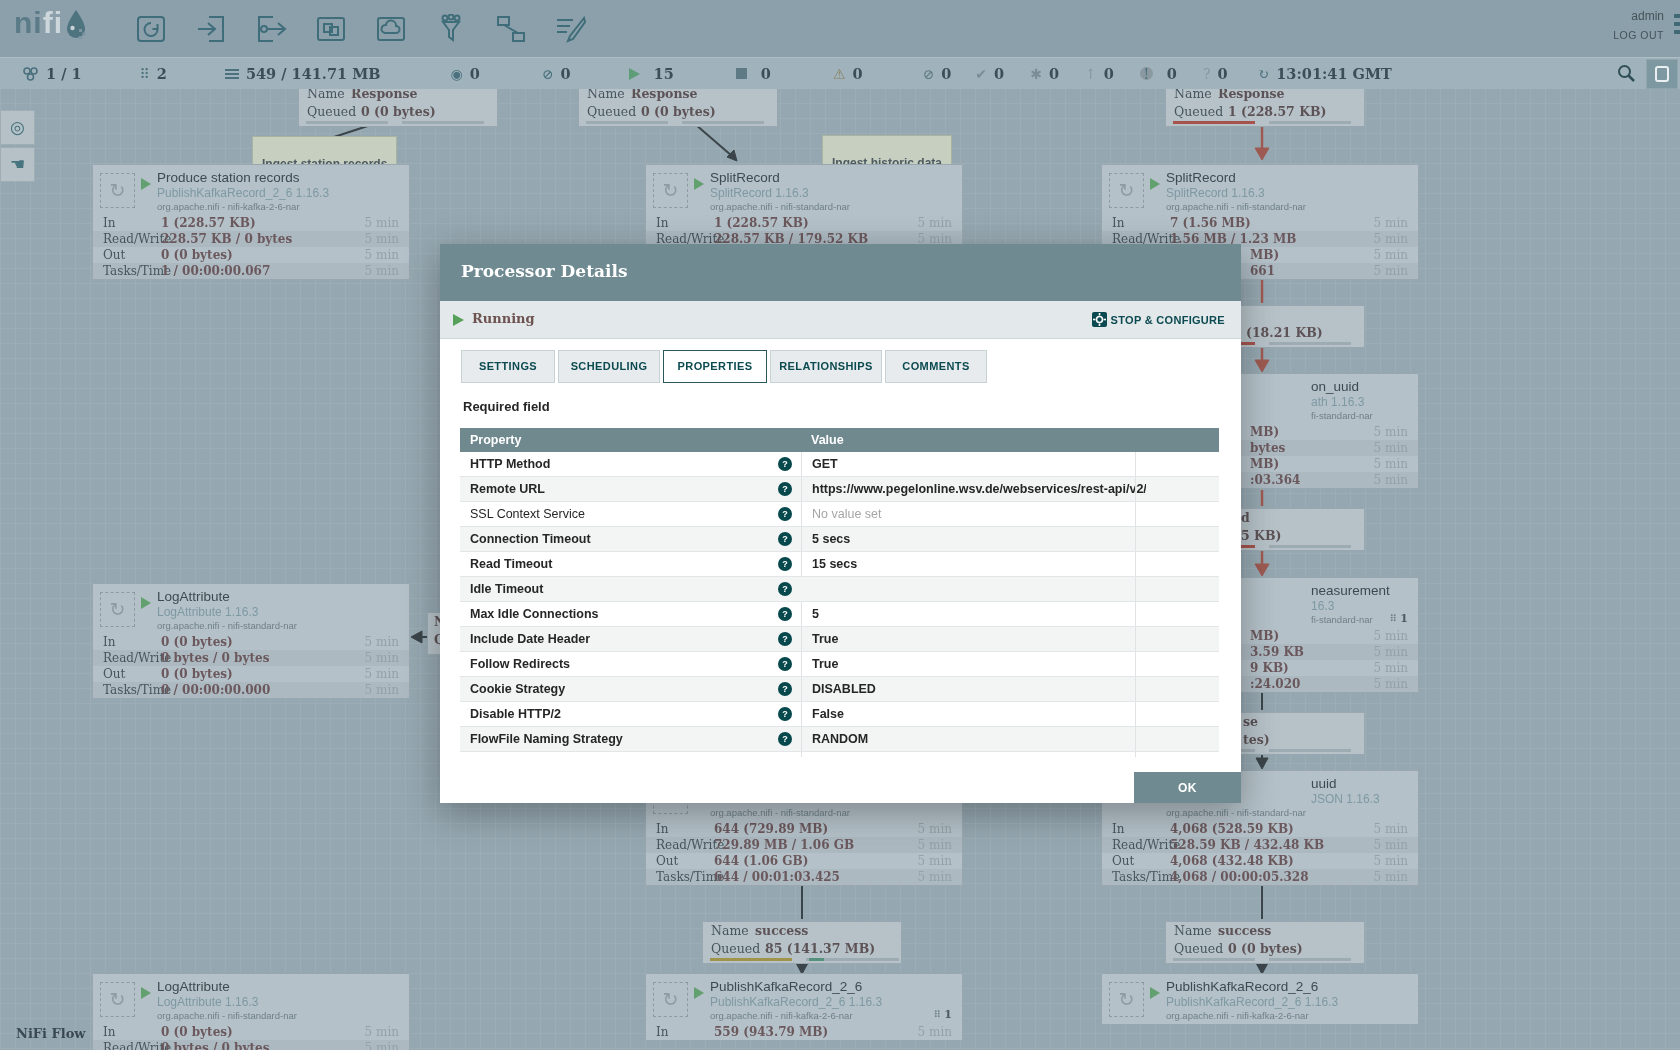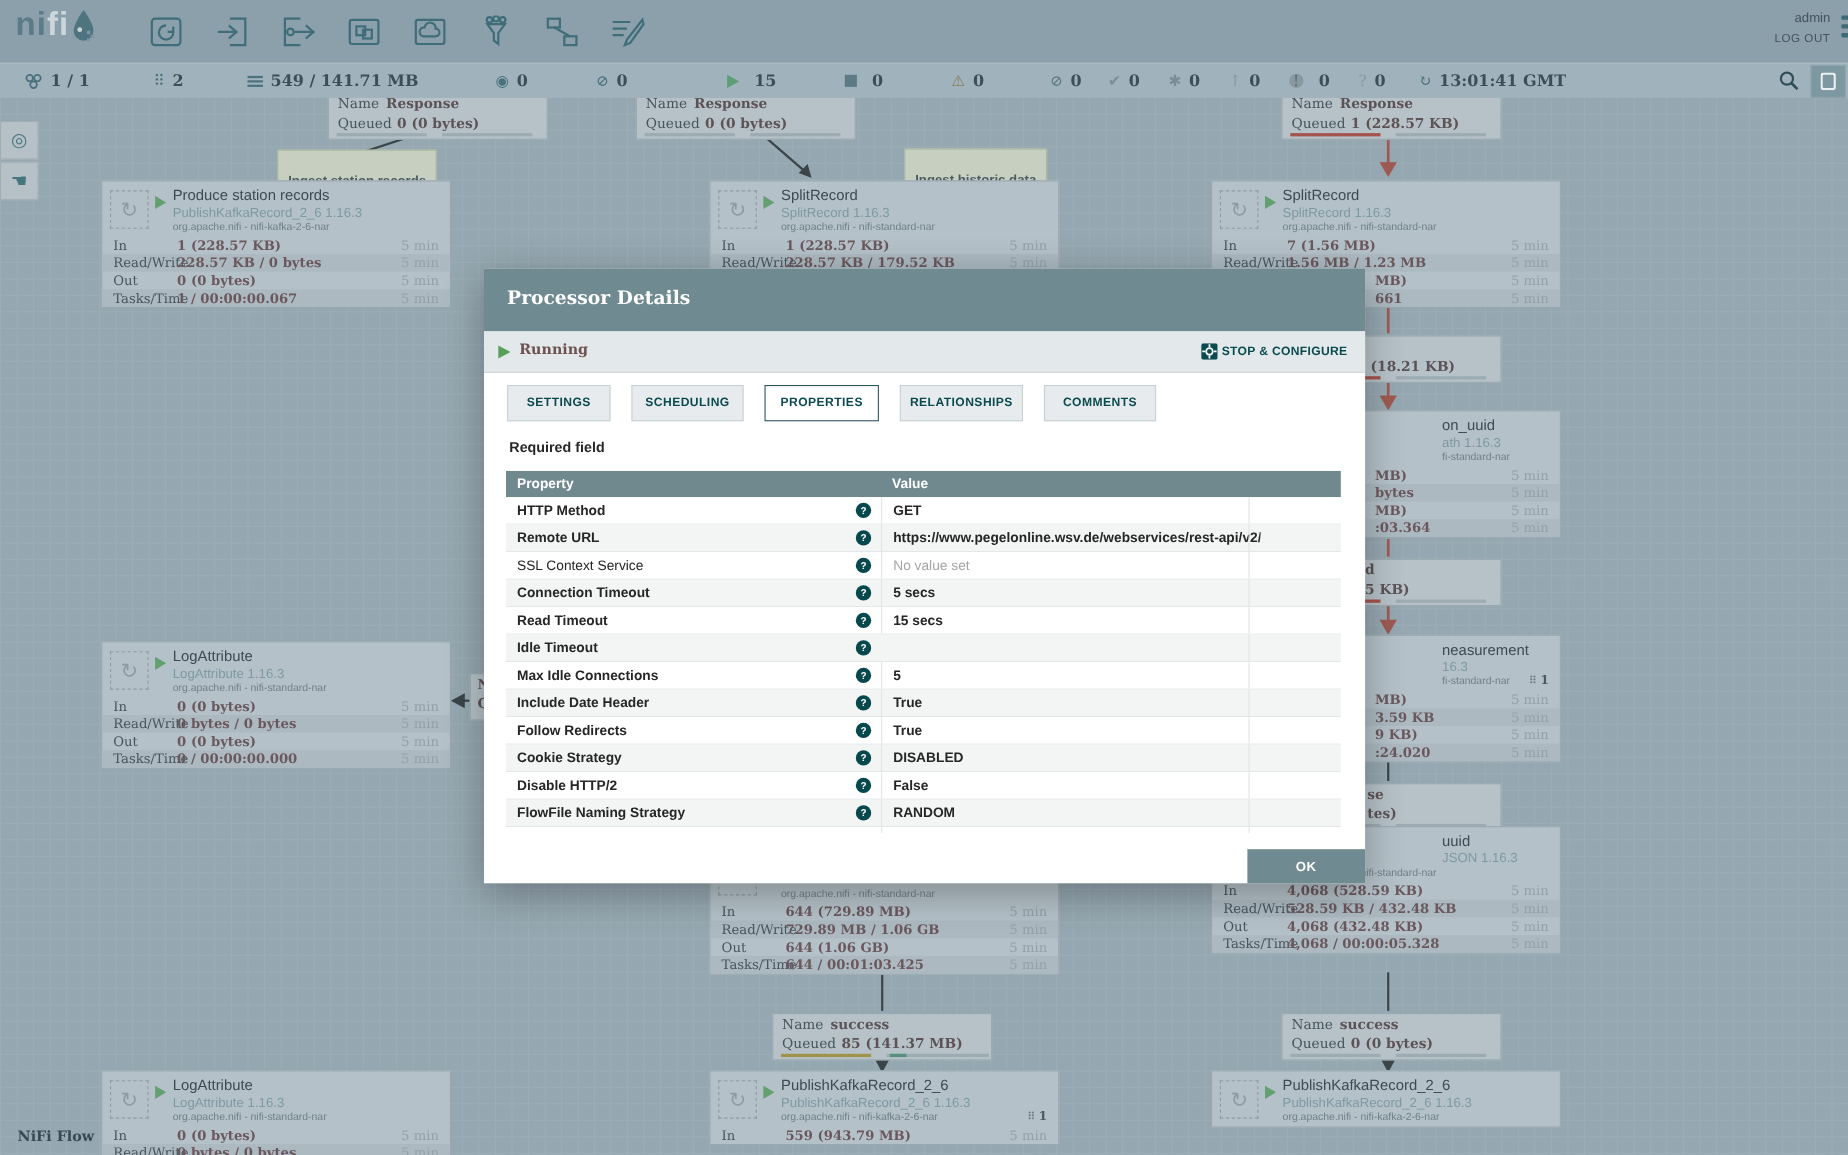--- a/index.html
+++ b/index.html
@@ -72,21 +72,21 @@
     box-shadow:0 10px 34px rgba(0,0,0,.3);}
   .m-header{position:absolute;left:0;top:0;width:100%;height:71px;background:#6f8a90;}
   .m-title{position:absolute;left:21px;top:17px;color:#fff;font-size:17px;font-weight:bold;}
   .m-status{position:absolute;left:0;top:57px;width:100%;height:37px;background:#e3e8ea;border-bottom:1px solid #d0d7da;}
   .run-tri{position:absolute;left:13px;top:13px;width:0;height:0;border-left:11px solid #57a05a;
     border-top:6.5px solid transparent;border-bottom:6.5px solid transparent;}
   .m-runlabel{position:absolute;left:32px;top:10px;font-size:13px;font-weight:bold;color:#6d5250;}
   .m-stopcfg{position:absolute;right:16px;top:11px;font-size:11px;font-weight:bold;color:#0b4a50;
     letter-spacing:.3px;cursor:pointer;display:flex;align-items:center;padding-left:20px;}
   .m-stopcfg svg{margin-right:4px;}
-  .tabs{position:absolute;left:21px;top:106px;height:33px;display:flex;gap:16px;}
+  .tabs{position:absolute;left:21px;top:106px;height:33px;display:flex;}
   .tab{height:31px;line-height:31px;text-align:center;background:#e7ebed;border:1px solid #c8d1d4;
     font-size:11px;font-weight:bold;color:#0b4a50;letter-spacing:.4px;margin-right:3px;cursor:pointer;}
   .tab.sel{background:#fff;border:1px solid #2c565e;}
   .req{position:absolute;left:23px;top:155px;font-size:13px;font-weight:bold;color:#262626;}
   .twrap{position:absolute;left:20px;top:184px;width:759px;height:329px;overflow:hidden;}
   .thead{height:24px;background:#70898f;color:#fff;font-size:12.5px;font-weight:bold;line-height:24px;position:relative;}
   .thead .c1{position:absolute;left:10px;} .thead .c2{position:absolute;left:351px;}
   .trow{height:24px;line-height:24px;position:relative;border-bottom:1px solid #e3e6e8;font-size:12.5px;background:#fff;}
   .trow.alt{background:#f3f5f5;}
   .t-prop{position:absolute;left:10px;width:300px;color:#262626;font-weight:bold;white-space:nowrap;overflow:hidden;}
@@ -407,21 +407,21 @@
         <span class="v">644 (1.06 GB)</span>
         <span class="t">5 min</span>
       </div>
     <div class="stat slab">
         <span class="k">Tasks/Time</span>
         <span class="v">644 / 00:01:03.425</span>
         <span class="t">5 min</span>
       </div>
   </div>
 
-  <div class="proc" style="left:1101px;top:663px">
+  <div class="proc" style="left:1101px;top:682px">
     <div class="p-head">
       <div class="p-name frag-name">uuid</div>
       <div class="p-type frag-name">JSON 1.16.3</div>
       <div class="p-bundle">org.apache.nifi - nifi-standard-nar</div>
     </div>
     <div class="stat slab">
         <span class="k">In</span>
         <span class="v">4,068 (528.59 KB)</span>
         <span class="t">5 min</span>
       </div>
@@ -620,21 +620,21 @@
       <span>549 / 141.71 MB</span>
     </span>
   <span class="st slab" style="margin-left:70px">
       <span class="ico">◉</span>
       <span>0</span>
     </span>
   <span class="st slab" style="margin-left:62px">
       <span class="ico">⊘</span>
       <span>0</span>
     </span>
-  <span class="st slab" style="margin-left:90px">
+  <span class="st slab" style="margin-left:58px">
       <span class="ico tri"></span>
       <span style="margin-left:7px">15</span>
     </span>
   <span class="st slab" style="margin-left:62px">
       <span class="ico sq"></span>
       <span style="margin-left:7px">0</span>
     </span>
   <span class="st slab" style="margin-left:62px">
       <span class="ico" style="color:#8a7f5c">⚠</span>
       <span>0</span>

